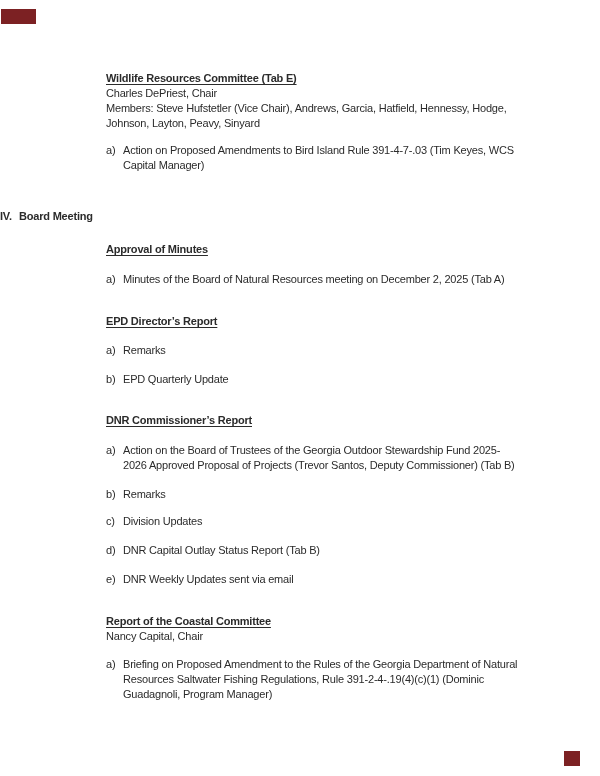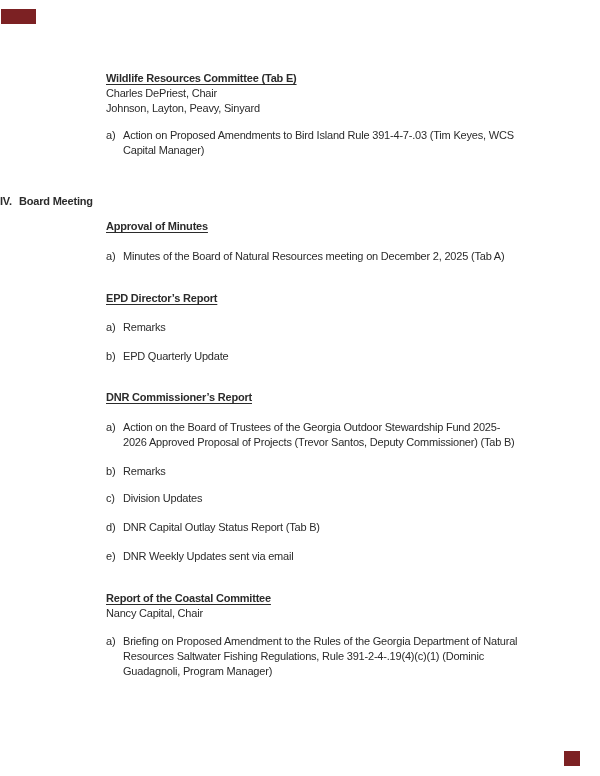--- a/index.html
+++ b/index.html
@@ -34,37 +34,38 @@
   .roman-line { font-weight: bold; }
   .roman-line .numeral { display: inline-block; width: 19px; }
 
   .list-item { margin-left: 106px; display: flex; align-items: flex-start; }
   .list-item .marker { width: 17px; flex: none; }
   .list-item .item-lines { flex: 1 1 auto; }
   .mt-12 { margin-top: 12px; }
   .mt-13 { margin-top: 13px; }
   .mt-14 { margin-top: 14px; }
   .mt-15 { margin-top: 15px; }
-  .mt-18 { margin-top: 10px; }
+  .mt-18 { margin-top: 18px; }
   .mt-26 { margin-top: 26px; }
   .mt-27 { margin-top: 27px; }
   .mt-36 { margin-top: 36px; }
 </style>
 </head>
 <body>
 
 <div class="page">
 
   <div class="corner-mark top-left" style="background: rgb(124, 33, 35);"></div>
   <div class="corner-mark bottom-right" style="background: rgb(124, 33, 35);"></div>
 
   <div class="content">
 
     <div class="section-heading indent1">Wildlife Resources Committee (Tab E)</div>
     <div class="indent1">Charles DePriest, Chair</div>
+    <div class="indent1">Members: Steve Hufstetler (Vice Chair), Andrews, Garcia, Hatfield, Hennessy, Hodge,</div>
     <div class="indent1">Johnson, Layton, Peavy, Sinyard</div>
 
     <div class="list-item mt-12">
       <div class="marker">a)</div>
       <div class="item-lines">
         <div>Action on Proposed Amendments to Bird Island Rule 391-4-7-.03 (Tim Keyes, WCS</div>
         <div>Capital Manager)</div>
       </div>
     </div>
 

